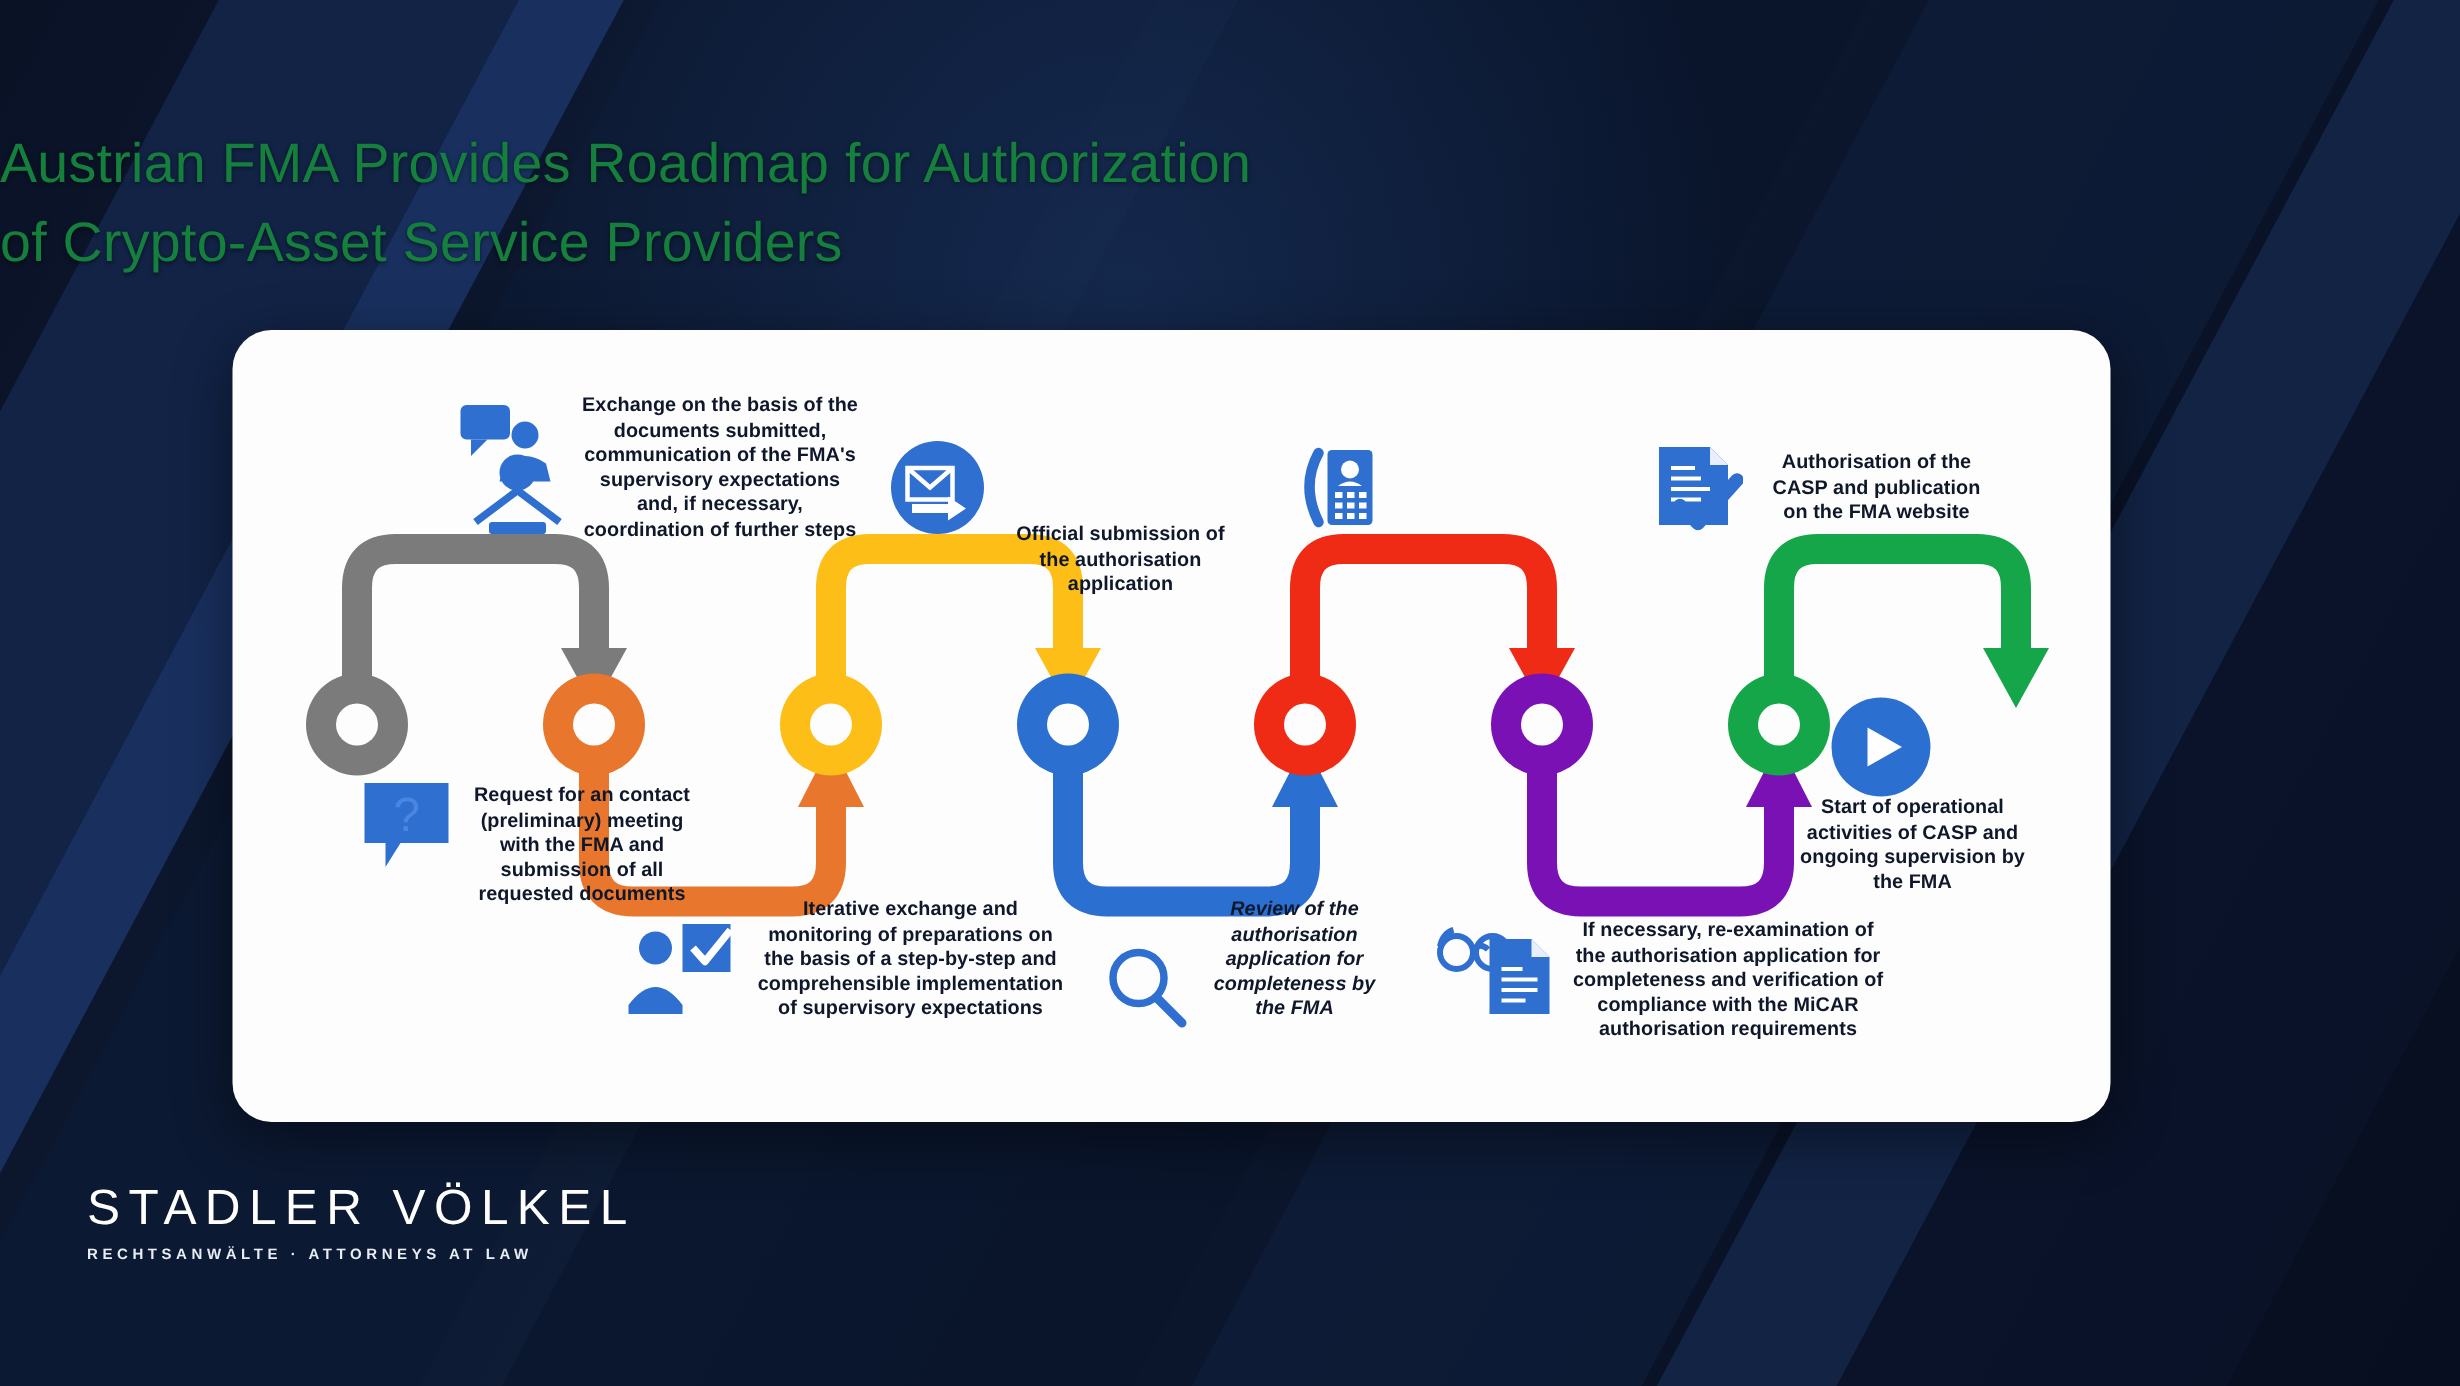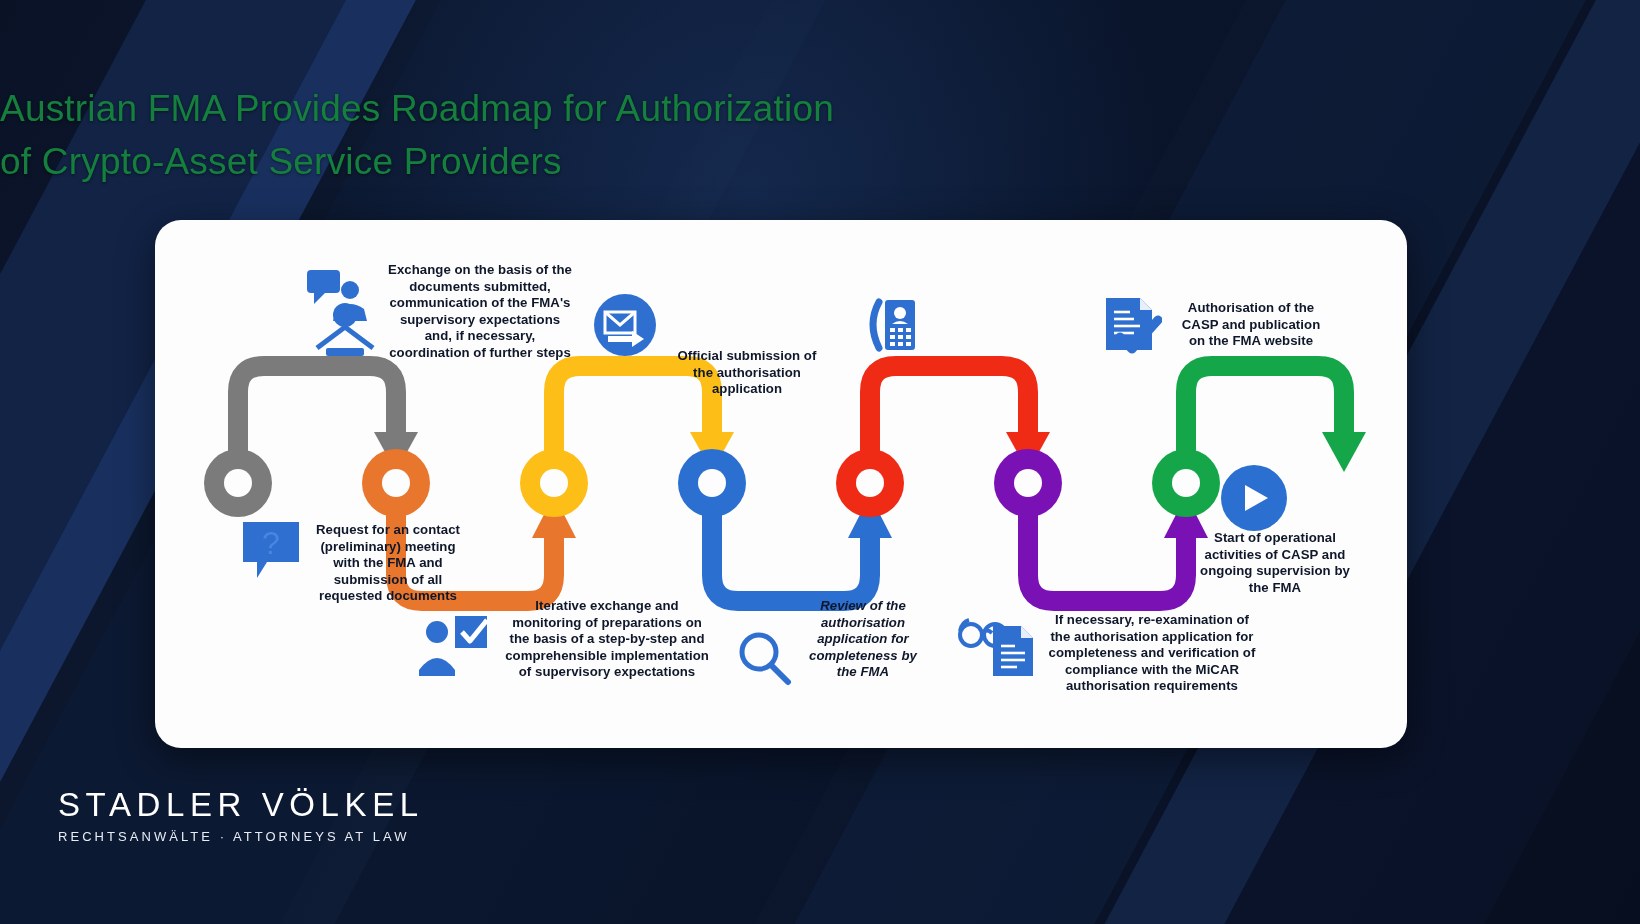--- a/index.html
+++ b/index.html
@@ -69,22 +69,22 @@
   }
   .ico { position: absolute; }
 
   
   #logo { position: absolute; left: 42px; top: 786px; z-index: 6; margin-left: 16px; }
   #logo-name {
     color: #ffffff; font-size: 33px; letter-spacing: 5.6px;
     font-weight: 300; line-height: 38px; white-space: nowrap;
   }
   #logo-sub {
-    color: #e7ecf5; font-size: 13px; letter-spacing: 3.05px;
-    font-weight: 400; line-height: 18px; margin-top: 4px; white-space: nowrap;
+    color: #e7ecf5; font-size: 10px; letter-spacing: 3.05px;
+    font-weight: 700; line-height: 18px; margin-top: 4px; white-space: nowrap;
   }
 </style>
 </head>
 <body>
 
 <div id="bg-layer">
   <div class="bg-base"></div>
   <div class="stripe s1"></div>
   <div class="stripe s2"></div>
   <div class="stripe s3"></div>

